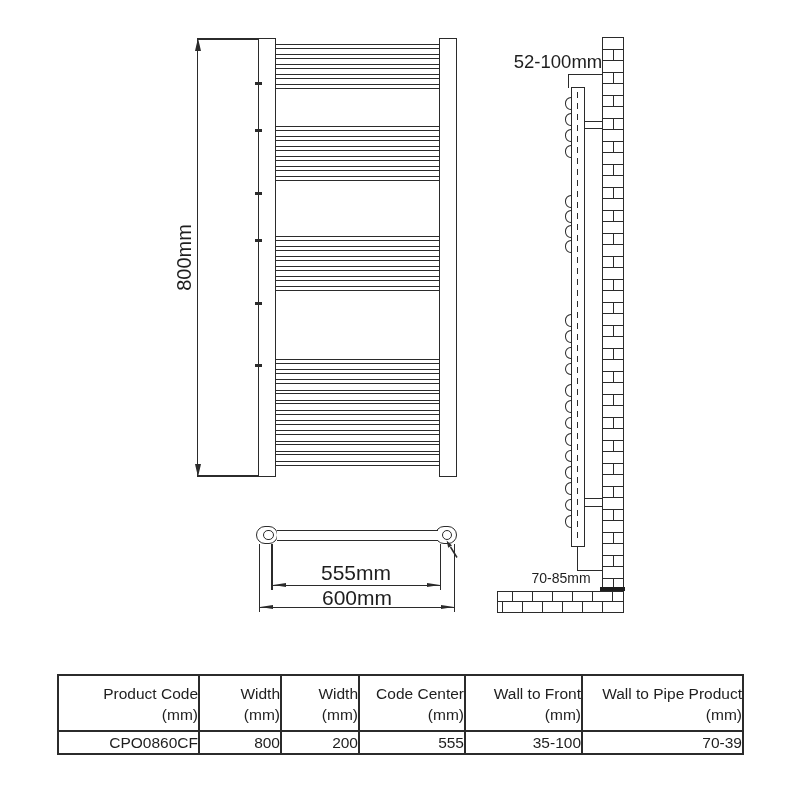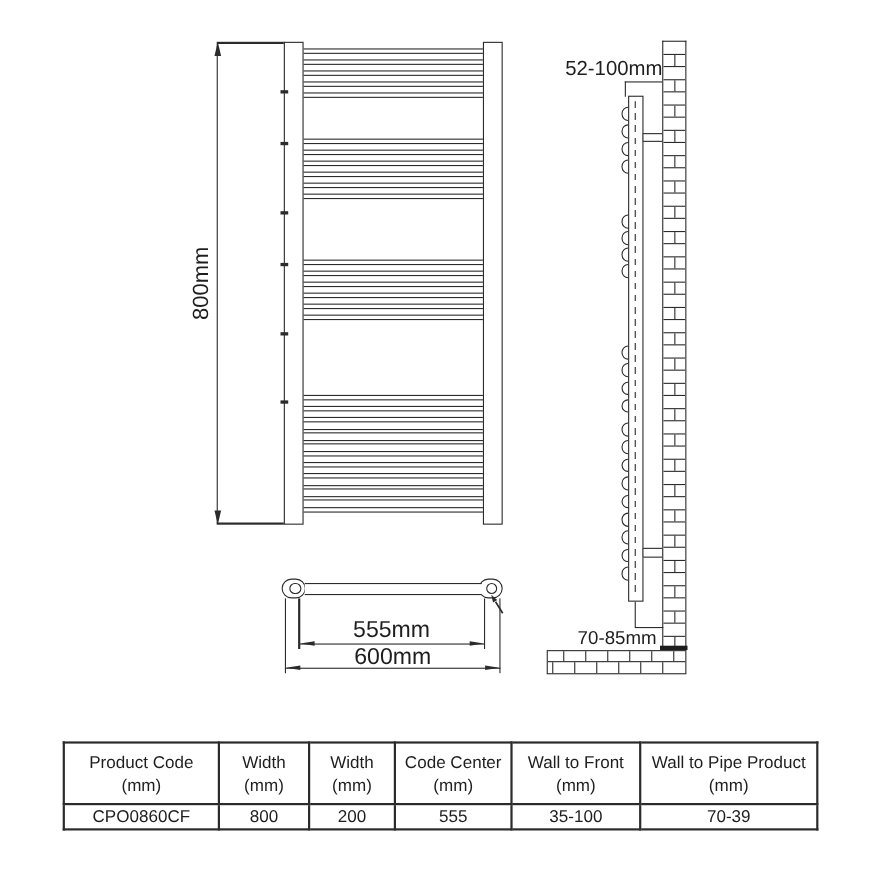--- a/index.html
+++ b/index.html
@@ -33,32 +33,32 @@
   #wall{position:absolute;left:602px;top:37px;width:21.5px;height:551px;border-left:1.6px solid #2b2b2b;border-right:1.6px solid #2b2b2b;border-top:1.4px solid #2b2b2b;box-sizing:border-box;background:#fff;overflow:hidden;}
   .wall-row{position:relative;width:100%;border-bottom:1.4px solid #2b2b2b;box-sizing:border-box;}
   .wall-joint{position:absolute;left:50%;top:0;width:1.4px;height:100%;background:#2b2b2b;}
   #wall-foot{position:absolute;left:600px;top:587px;width:25px;height:4.2px;background:#1d1d1d;}
   #floor{position:absolute;left:497px;top:591px;width:126.5px;height:22px;border:1.5px solid #2b2b2b;box-sizing:border-box;background:#fff;}
   .floor-row{display:flex;width:100%;height:50%;box-sizing:border-box;}
   .floor-row.first{border-bottom:1.4px solid #2b2b2b;}
   .floor-brick{height:100%;border-right:1.4px solid #2b2b2b;box-sizing:border-box;}
   .floor-brick.last{border-right:none;flex:1;}
   #wtf-label{left:506px;top:51px;width:104px;font-size:18.5px;}
-  #wtp-label{left:512px;top:570px;width:98px;font-size:17px;}
+  #wtp-label{left:512px;top:570px;width:98px;font-size:14px;}
 
   
   .pipe-outer{position:absolute;top:526px;width:22px;height:18px;border:1.6px solid #2b2b2b;border-radius:9px;background:#fff;box-sizing:border-box;}
   .pipe-inner{position:absolute;top:529.5px;width:10.6px;height:10.6px;border:1.5px solid #2b2b2b;border-radius:50%;background:#fff;box-sizing:border-box;}
   #top-bar{position:absolute;left:276.5px;top:529.5px;width:161px;height:11px;border-top:1.6px solid #2b2b2b;border-bottom:1.6px solid #2b2b2b;background:#fff;box-sizing:border-box;}
   #pc-label{left:296px;top:561px;width:120px;font-size:21px;}
   #w-label{left:297px;top:586px;width:120px;font-size:21px;}
 
   
   #spec-table{position:absolute;left:57px;top:674px;width:685px;border-collapse:collapse;table-layout:fixed;font-size:15.5px;}
-  #spec-table th,#spec-table td{border:2px solid #2b2b2b;font-weight:normal;text-align:center;padding:0;}
+  #spec-table th,#spec-table td{border:2px solid #2b2b2b;font-weight:normal;text-align:right;padding:0;}
   #spec-table th{height:52px;line-height:21.5px;padding-top:2px;}
   #spec-table td{height:21px;}
 </style>
 </head>
 <body>
 
 <div id="canvas">
 
   <div>
 

